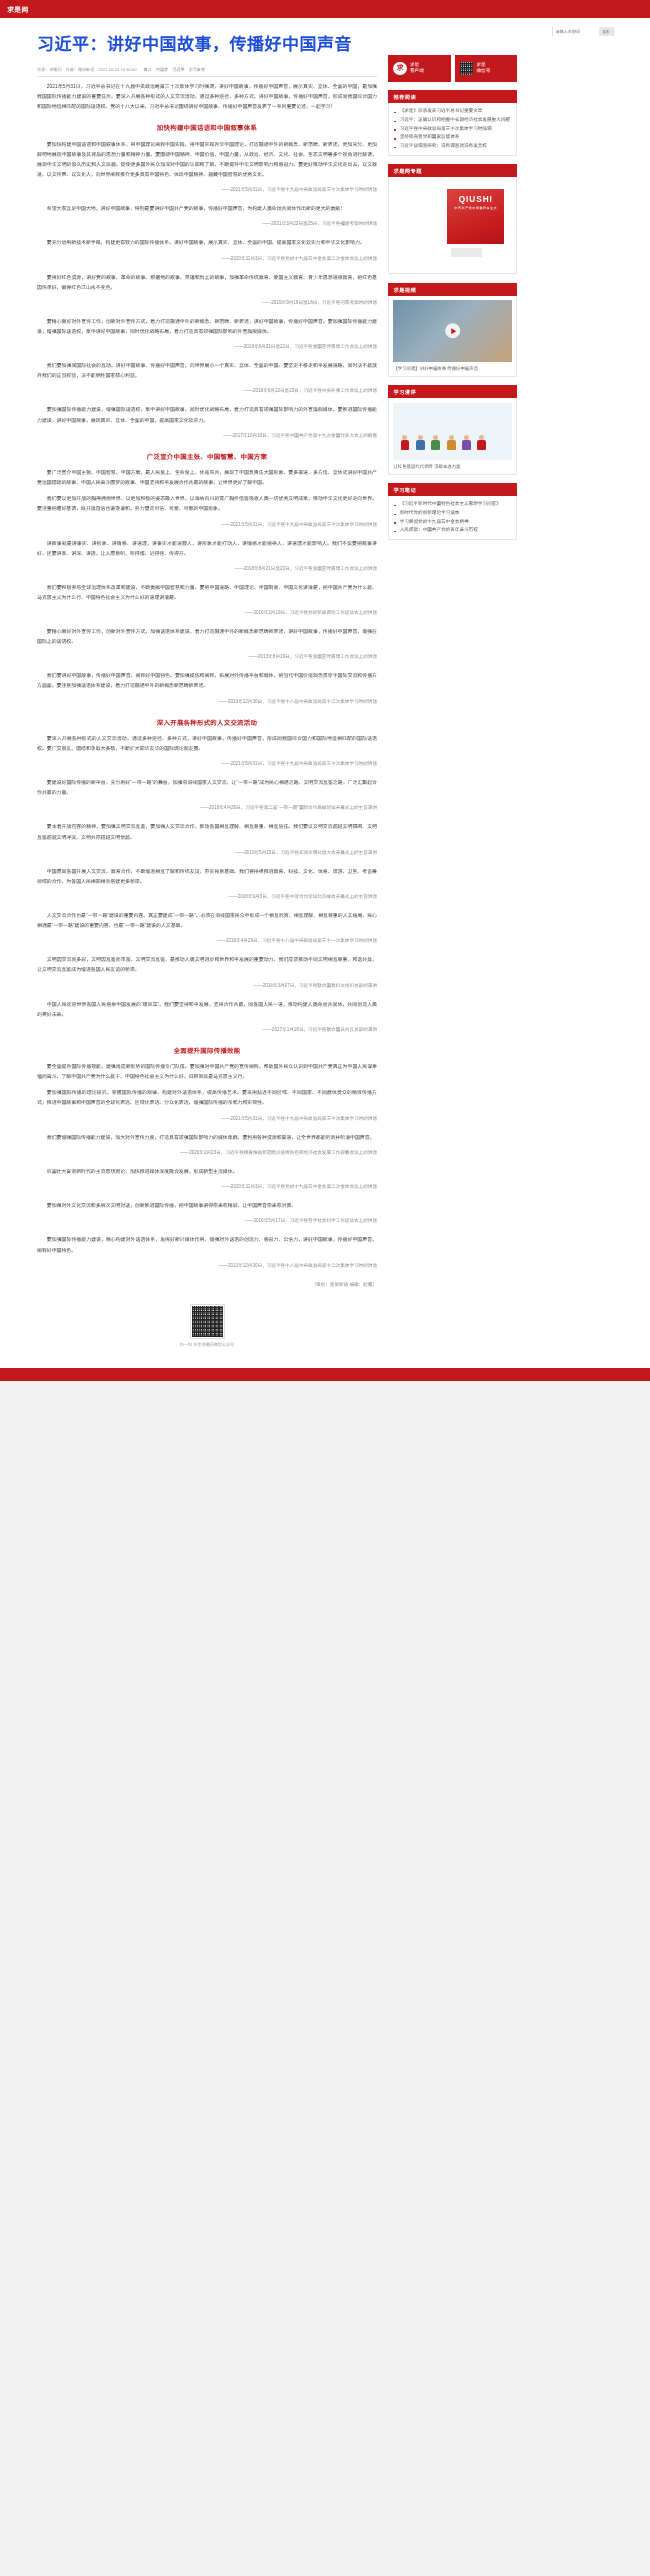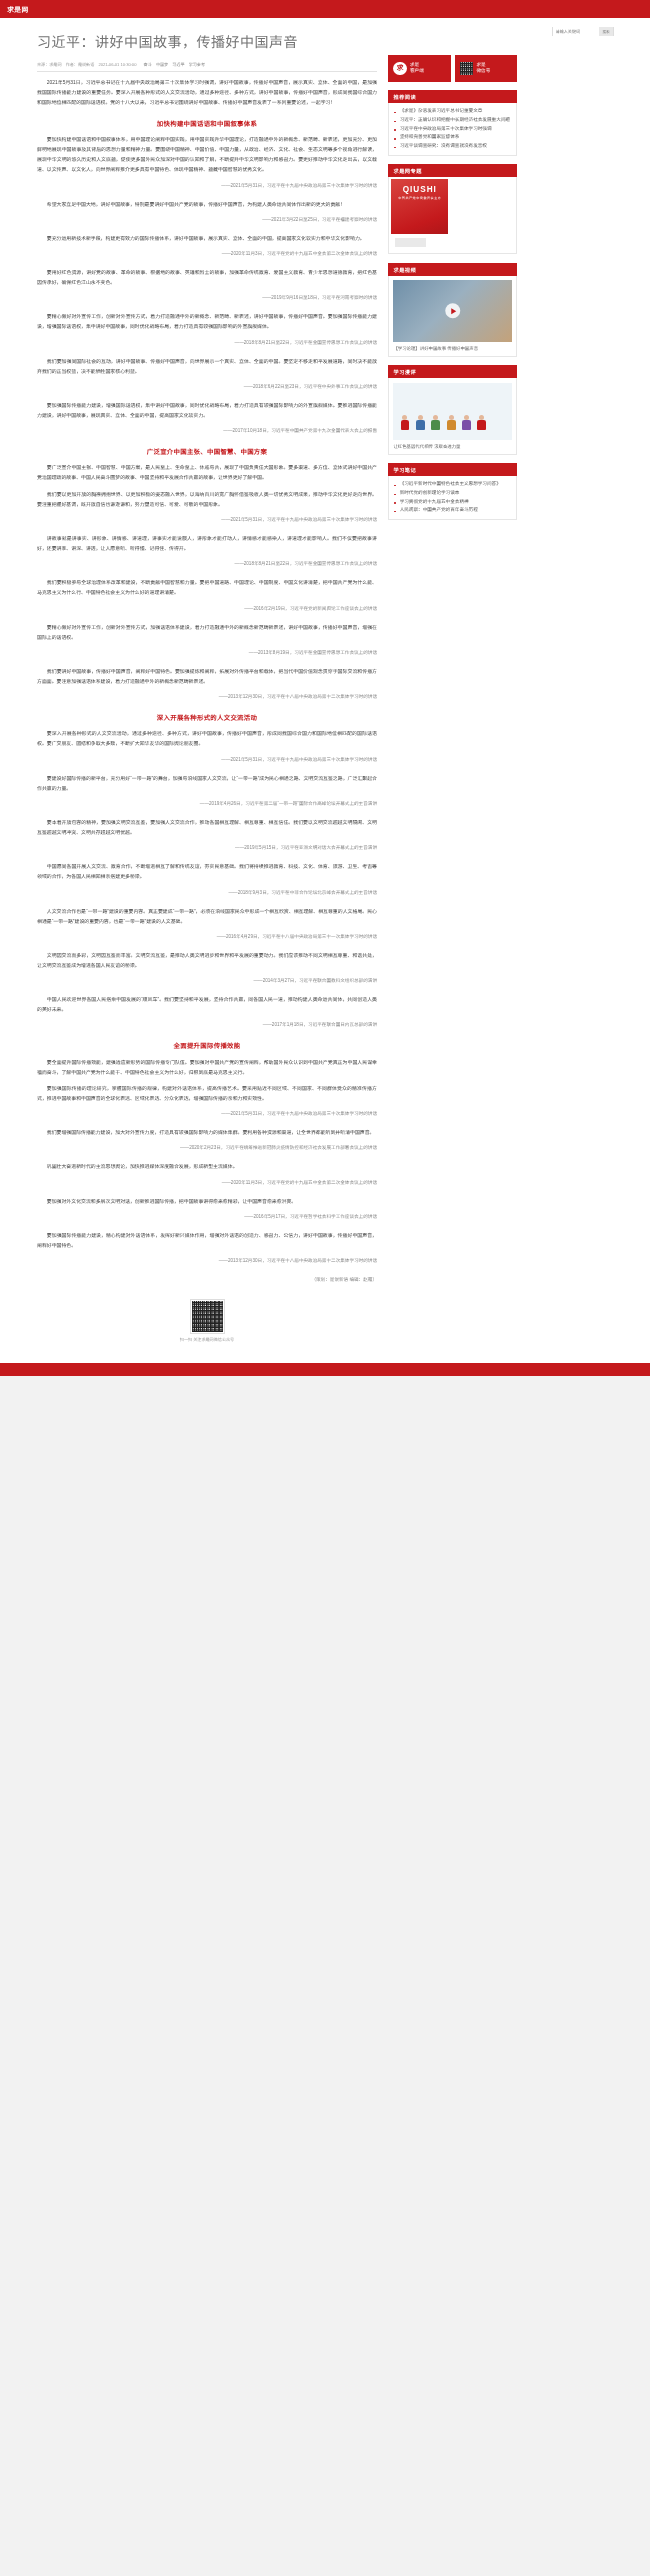--- a/index.html
+++ b/index.html
@@ -30,24 +30,24 @@
 
   
   .shell {
     background:#fff;
     width:651px;
     padding:0 0 15.5px 0;
   }
   .inner { width:577px; margin:0 auto; padding-top:9.3px; }
 
   .headline {
-    font-size:14px;
+    font-size:17px;
     line-height:1.5;
-    font-weight:normal;
-    color:#737373;
+    font-weight:bold;
+    color:#1d4ed8;
     letter-spacing:0.5px;
     margin:5.2px 0 2.1px 0;
     width:340px;
   }
 
   .meta-row {
     display:flex;
     align-items:center;
     gap:7.2px;
     border-bottom:0.5px solid #e2e2e2;
@@ -175,22 +175,22 @@
   .app-btn .qr {
     width:13.4px;height:13.4px;background:#fff;flex:none;
     background-image:
       linear-gradient(90deg,#222 25%,transparent 25%,transparent 50%,#222 50%,#222 75%,transparent 75%),
       linear-gradient(0deg,#222 25%,transparent 25%,transparent 50%,#222 50%,#222 75%,transparent 75%);
     background-size:4.1px 4.1px;
   }
 
   
   .mag {
-    border:0.5px solid #e6e6e6; border-top:0; padding:2px;
-    display:flex; justify-content:flex-start;
+    border:0.5px solid #e6e6e6; border-top:0; padding:12px;
+    display:flex; justify-content:flex-end;
   }
   .mag-cover {
     width:57px;height:72px;
     background:linear-gradient(160deg,#d9443f 0%,#c4191c 60%,#9d1316 100%);
     color:#fff;
     position:relative;
     display:flex;flex-direction:column;
     align-items:center;justify-content:flex-start;
     padding-top:5.2px;
   }

